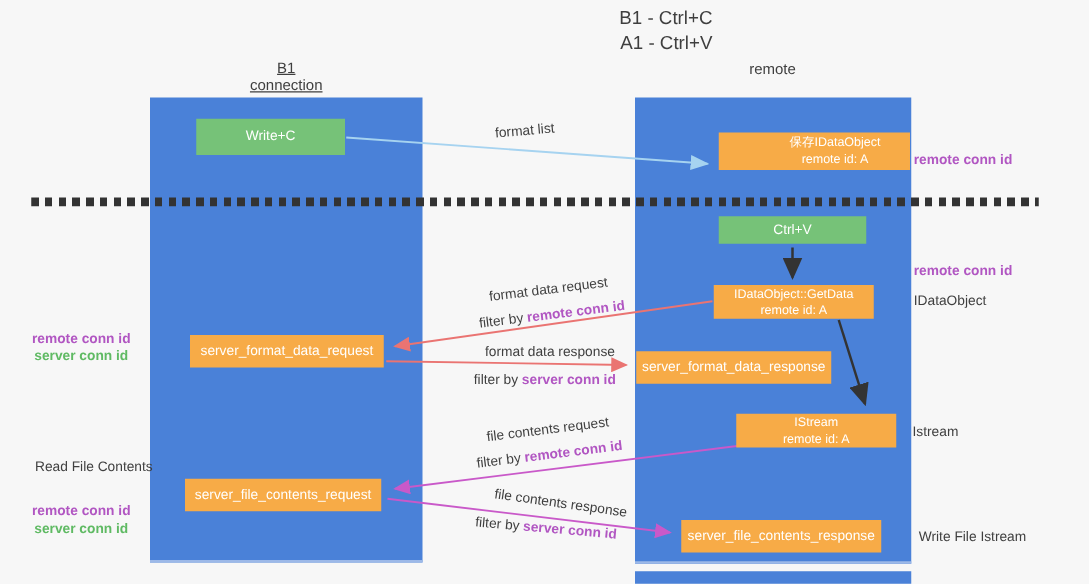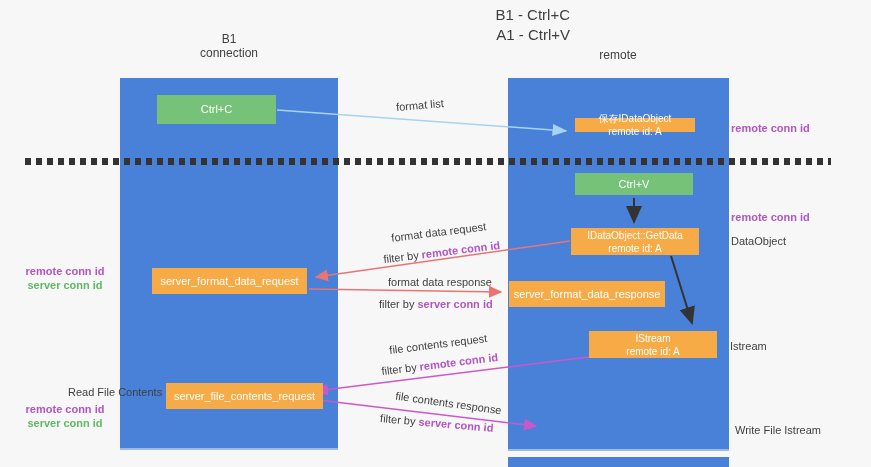--- a/index.html
+++ b/index.html
@@ -63,21 +63,21 @@
 </head>
 <body>
 
 <div class="stage">
 
   <div class="title">
     <div>B1 - Ctrl+C</div>
     <div>A1 - Ctrl+V</div>
   </div>
 
-  <div class="lane-header" style="left:154px;top:32px;">
+  <div class="lane-header" style="left:154px;top:47px;text-decoration:underline;">
     <div>B1</div>
     <div>connection</div>
   </div>
   <div class="lane-header" style="left:543px;top:48px;">
     <div>remote</div>
   </div>
 
   <div class="lane" style="left:120px;top:78px;width:218px;height:370px;"></div>
   <div class="lane" style="left:508px;top:78px;width:221px;height:371px;"></div>
   <div class="lane-stub" style="left:508px;top:457px;width:221px;height:10px;"></div>
@@ -102,24 +102,24 @@
     <line x1="277" y1="110" x2="566" y2="131" style="stroke:var(--arrow-lightblue)" stroke-width="1.5" marker-end="url(#m-blue)"></line>
     <line x1="634" y1="198" x2="634" y2="222" style="stroke:var(--arrow-black)" stroke-width="2" marker-end="url(#m-black)"></line>
     <line x1="671" y1="256" x2="692" y2="323" style="stroke:var(--arrow-black)" stroke-width="2" marker-end="url(#m-black)"></line>
     <line x1="570" y1="241" x2="316" y2="277" style="stroke:var(--arrow-red)" stroke-width="1.5" marker-end="url(#m-red)"></line>
     <line x1="309" y1="289" x2="501" y2="292" style="stroke:var(--arrow-red)" stroke-width="1.5" marker-end="url(#m-red)"></line>
     <line x1="596" y1="356" x2="316" y2="391" style="stroke:var(--arrow-magenta)" stroke-width="1.5" marker-end="url(#m-mag)"></line>
     <line x1="310" y1="399" x2="536" y2="426" style="stroke:var(--arrow-magenta)" stroke-width="1.5" marker-end="url(#m-mag)"></line>
   </svg>
 
   <div class="box green" style="left:157px;top:95px;width:119px;height:29px;">
-    <span>Ctrl+C</span>
+    <span>Write+C</span>
   </div>
 
-  <div class="box orange two-line" style="left:575px;top:118px;width:120px;height:14px;">
+  <div class="box orange two-line" style="left:575px;top:106px;width:120px;height:30px;padding-left:33px;">
     <span>保存IDataObject</span>
     <span>remote id: A</span>
   </div>
 
   <div class="box green" style="left:575px;top:173px;width:118px;height:22px;">
     <span>Ctrl+V</span>
   </div>
 
   <div class="box orange two-line" style="left:571px;top:228px;width:128px;height:27px;align-items:center;">
     <span>IDataObject::GetData</span>
@@ -132,24 +132,27 @@
 
   <div class="box orange" style="left:509px;top:281px;width:156px;height:26px;">
     <span>server_format_data_response</span>
   </div>
 
   <div class="box orange two-line" style="left:589px;top:331px;width:128px;height:27px;">
     <span>IStream</span>
     <span>remote id: A</span>
   </div>
 
-  <div class="box orange" style="left:166px;top:383px;width:157px;height:26px;">
+  <div class="box orange" style="left:148px;top:383px;width:157px;height:26px;">
     <span>server_file_contents_request</span>
   </div>
 
+  <div class="box orange" style="left:545px;top:416px;width:160px;height:26px;">
+    <span>server_file_contents_response</span>
+  </div>
 
   <div class="flow rot-n5" style="left:396px;top:99px;">format list</div>
 
   <div class="flow rot-n7" style="left:391px;top:226px;">format data request</div>
   <div class="flabel rot-n7" style="left:383px;top:246px;">
     <span>filter by</span><span class="hl">remote conn id</span>
   </div>
 
   <div class="flow" style="left:388px;top:276px;">format data response</div>
   <div class="flabel" style="left:379px;top:298px;">
@@ -161,27 +164,27 @@
     <span>filter by</span><span class="hl">remote conn id</span>
   </div>
 
   <div class="flow rot-p8" style="left:395px;top:397px;">file contents response</div>
   <div class="flabel rot-p5" style="left:380px;top:417px;">
     <span>filter by</span><span class="hl">server conn id</span>
   </div>
 
   <div class="note purple" style="left:731px;top:122px;">remote conn id</div>
   <div class="note purple" style="left:731px;top:211px;">remote conn id</div>
-  <div class="note" style="left:731px;top:235px;">DataObject</div>
+  <div class="note" style="left:731px;top:235px;">IDataObject</div>
   <div class="note" style="left:730px;top:340px;">Istream</div>
   <div class="note" style="left:735px;top:424px;">Write File Istream</div>
 
   <div class="note-stack" style="left:10px;top:264px;">
     <span class="r">remote conn id</span>
     <span class="s">server conn id</span>
   </div>
-  <div class="note" style="left:28px;top:386px;margin-left:40px;">Read File Contents</div>
+  <div class="note" style="left:28px;top:368px;">Read File Contents</div>
   <div class="note-stack" style="left:10px;top:402px;">
     <span class="r">remote conn id</span>
     <span class="s">server conn id</span>
   </div>
 
 </div>
 
 </body></html>

